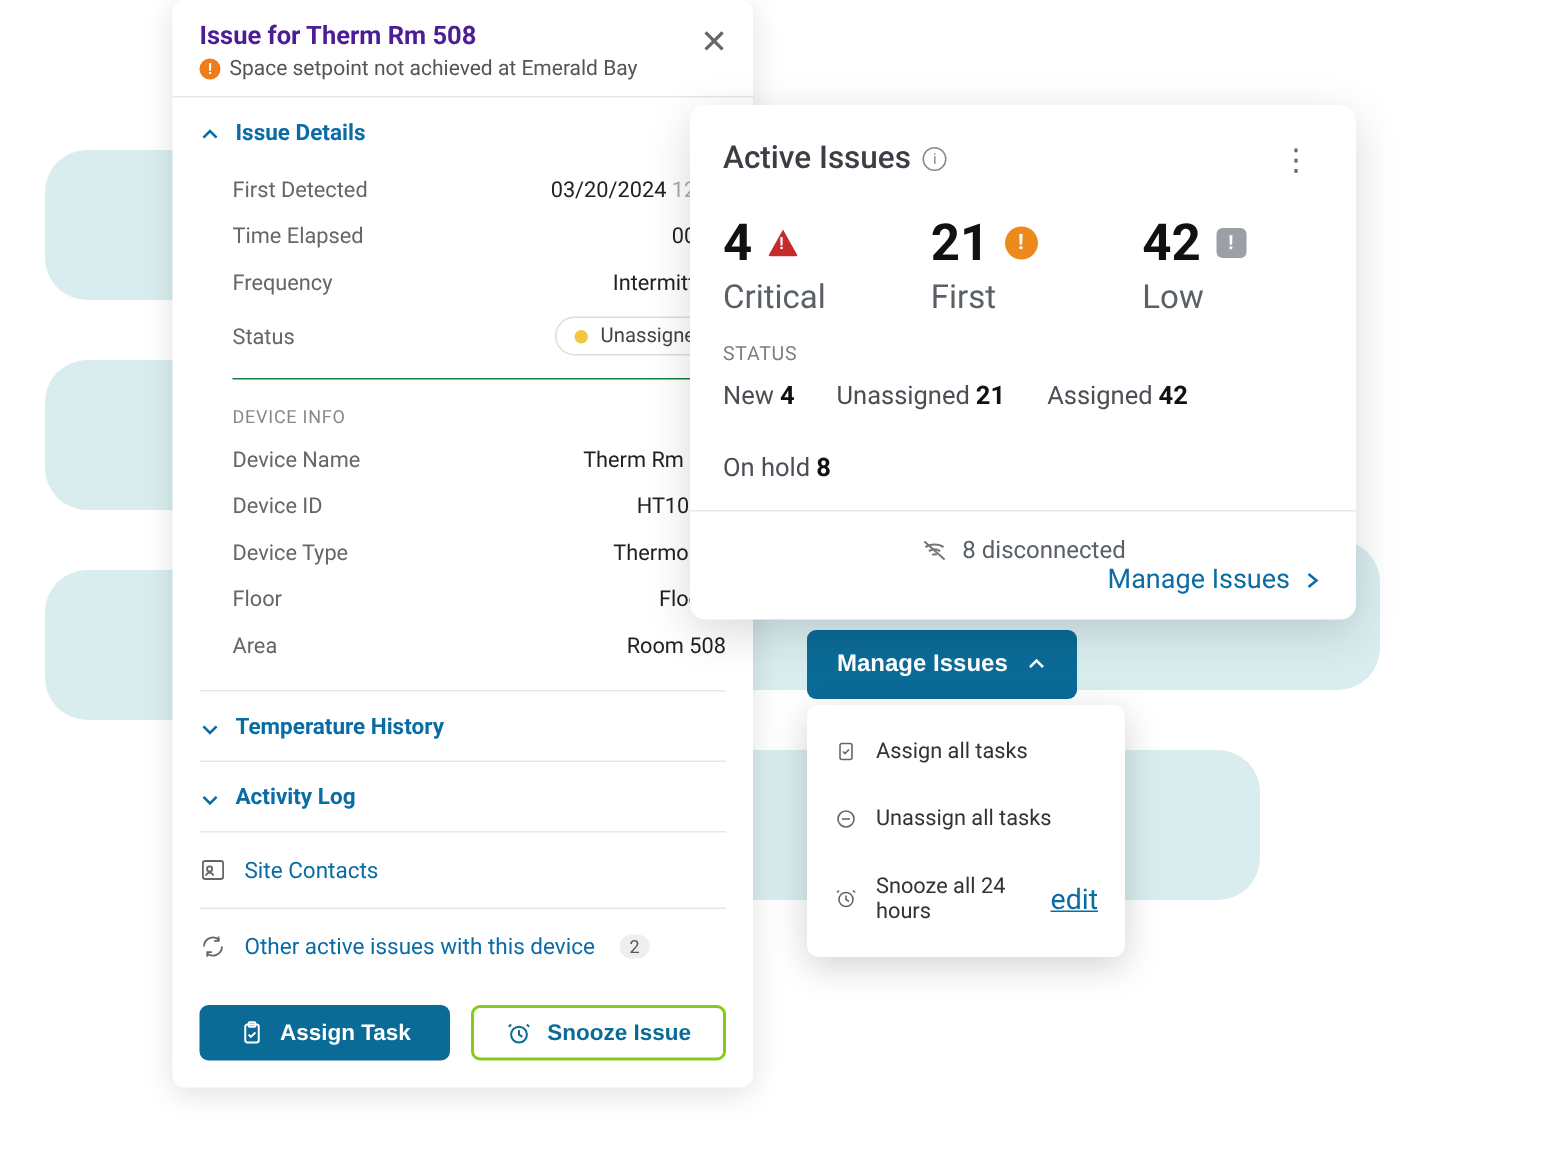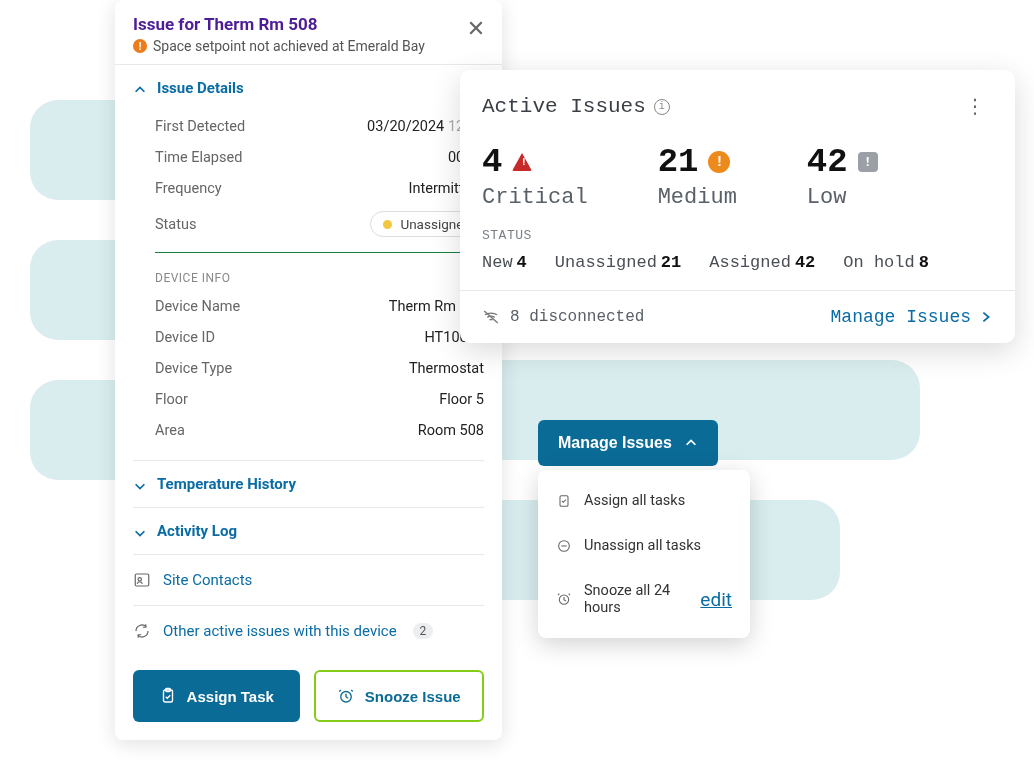--- a/index.html
+++ b/index.html
@@ -30,44 +30,44 @@
 .row .val { color:#222; }
 .gray { color:#aaa; }
 .subhead { font-size:12px; letter-spacing:0.5px; color:#888; padding: 18px 0 6px; border-top:1px solid #15803d; margin-top:8px; }
 .link-blue { color:#0a6ca5; }
 .status-pill { display:flex; align-items:center; gap:8px; border:1px solid #ddd; border-radius:16px; padding:4px 12px; font-size:13.5px; color:#444;}
 .status-dot { width:9px; height:9px; border-radius:50%; background:#f3c63f; }
 .list-link { display:flex; align-items:center; gap:12px; padding:16px 0; color:#0a6ca5; font-size:15px; cursor:pointer; }
 .list-link .ico { width:18px; color:#666; }
 .badge-count { background:#eceef0; border-radius:10px; font-size:12px; color:#555; padding:1px 7px; margin-left:4px;}
 .panel-footer { padding: 14px 18px 18px; display:flex; gap:14px; }
-.btn { flex:1; height:52px; border-radius:6px; font-size:15px; font-weight:600; display:flex; align-items:center; justify-content:center; gap:10px; cursor:pointer; }
+.btn { flex:1; height:37px; border-radius:6px; font-size:15px; font-weight:600; display:flex; align-items:center; justify-content:center; gap:10px; cursor:pointer; }
 .btn-primary { background:#0b6b97; color:#fff; border:none;}
 .btn-outline { background:#fff; border:2px solid #84cc16; color:#0b6b97; }
 
 
-.active-card { position:absolute; left:460px; top:70px; width:555px; background:#fff; border-radius:10px; box-shadow: 0 8px 30px rgba(0,0,0,0.15); z-index:20;font-family:Liberation Mono, monospace; }
+.active-card { position:absolute; left:460px; top:70px; width:444px; background:#fff; border-radius:10px; box-shadow: 0 8px 30px rgba(0,0,0,0.15); z-index:20; }
 .ac-head { display:flex; align-items:center; padding:20px 22px 10px; gap:8px; }
 .ac-head h2 { font-size:21px; font-weight:500; color:#3a3f45; }
 .info-ico { width:16px; height:16px; border:1.5px solid #888; border-radius:50%; display:flex; align-items:center; justify-content:center; font-size:10px; color:#888; }
 .kebab { margin-left:auto; color:#666; font-size:20px; padding:4px 8px; cursor:pointer; }
 .metrics { display:flex; padding: 10px 22px 18px; gap: 70px; }
 .metric .num-row { display:flex; align-items:center; gap:10px; }
 .metric .num { font-size:34px; font-weight:700; color:#111; }
 .metric .lab { font-size:22px; color:#5a6068; margin-top:4px; }
 .tri-red { width:0; height:0; border-left:10px solid transparent; border-right:10px solid transparent; border-bottom:18px solid #c62a2a; position:relative; border-radius:2px;}
 .tri-red::after { content:"!"; position:absolute; left:-2px; top:3px; color:#fff; font-size:11px; font-weight:700;}
 .circ-orange { width:22px; height:22px; border-radius:50%; background:#ed8a1c; color:#fff; font-weight:700; font-size:14px; display:flex; align-items:center; justify-content:center;}
 .sq-gray { width:20px; height:20px; border-radius:4px; background:#9aa0a6; color:#fff; font-weight:700; font-size:13px; display:flex; align-items:center; justify-content:center;}
 .status-block { padding: 0 22px 18px; }
 .status-block .sh { font-size:13px; letter-spacing:0.5px; color:#7a7f86; margin-bottom:10px;}
 .status-row { display:flex; gap:28px; font-size:17px; color:#4a4f55; flex-wrap:wrap;}
 .status-row b { color:#111; font-weight:700; margin-left:4px;}
 .ac-divider { border:none; border-top:1px solid #e6e8ea; }
-.ac-foot { display:flex; align-items:center; padding:16px 22px; }
+.ac-foot { display:flex; align-items:center; padding:16px 22px;flex-direction:column; }
 .disc { display:flex; align-items:center; gap:10px; color:#5a6068; font-size:16px;}
 .manage-link { margin-left:auto; display:flex; align-items:center; gap:8px; color:#0a6ca5; font-size:18px; cursor:pointer;}
 
 
 .manage-btn { position:absolute; left:538px; top:420px; background:#0b6b97; color:#fff; border:none; border-radius:6px; padding:14px 20px; font-size:16px; font-weight:600; display:flex; align-items:center; gap:12px; cursor:pointer; z-index:15;}
 .menu-card { position:absolute; left:538px; top:470px; width:212px; background:#fff; border-radius:8px; box-shadow:0 6px 24px rgba(0,0,0,0.18); z-index:15; padding:8px 0;}
 .menu-item { display:flex; align-items:center; gap:12px; padding:14px 18px; font-size:14.5px; color:#333; cursor:pointer;}
 .menu-item .ico { width:16px; color:#666; }
 .menu-item .edit { margin-left:auto; color:#0a6ca5; text-decoration:underline; font-size:19px;}
 
@@ -225,21 +225,21 @@
         <span class="num">4</span>
         <span class="tri-red"></span>
       </div>
       <div class="lab">Critical</div>
     </div>
     <div class="metric">
       <div class="num-row">
         <span class="num">21</span>
         <span class="circ-orange">!</span>
       </div>
-      <div class="lab">Medium</div>
+      <div class="lab">First</div>
     </div>
     <div class="metric">
       <div class="num-row">
         <span class="num">42</span>
         <span class="sq-gray">!</span>
       </div>
       <div class="lab">Low</div>
     </div>
   </div>
   <div class="status-block">

